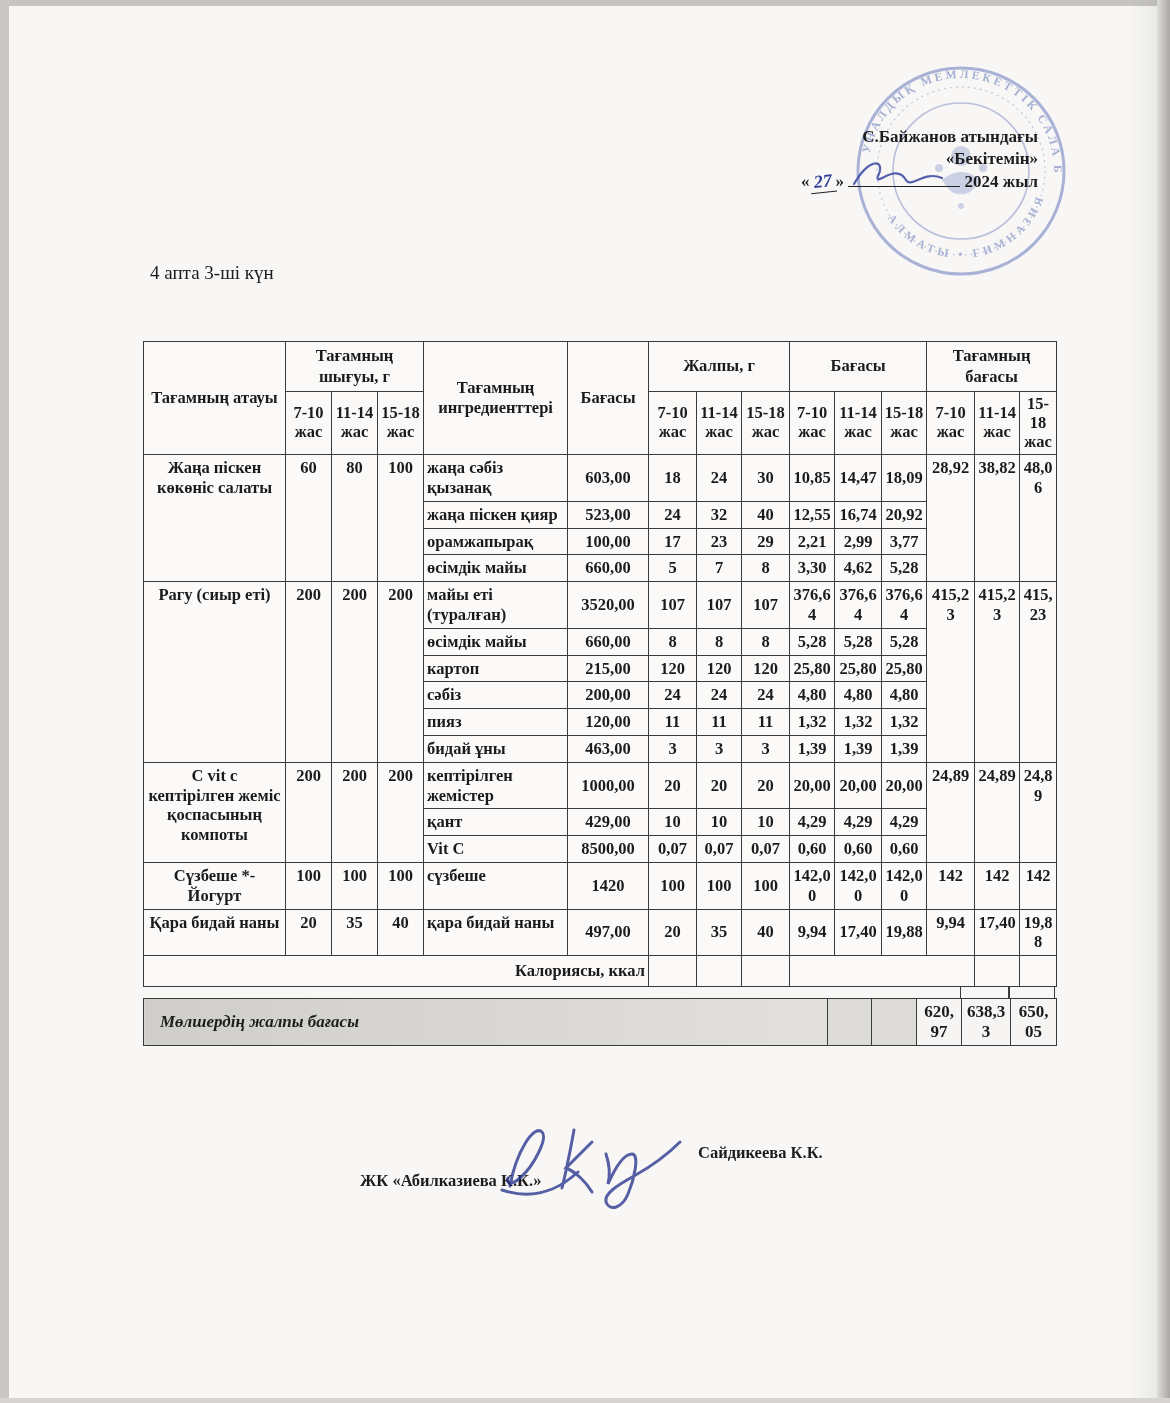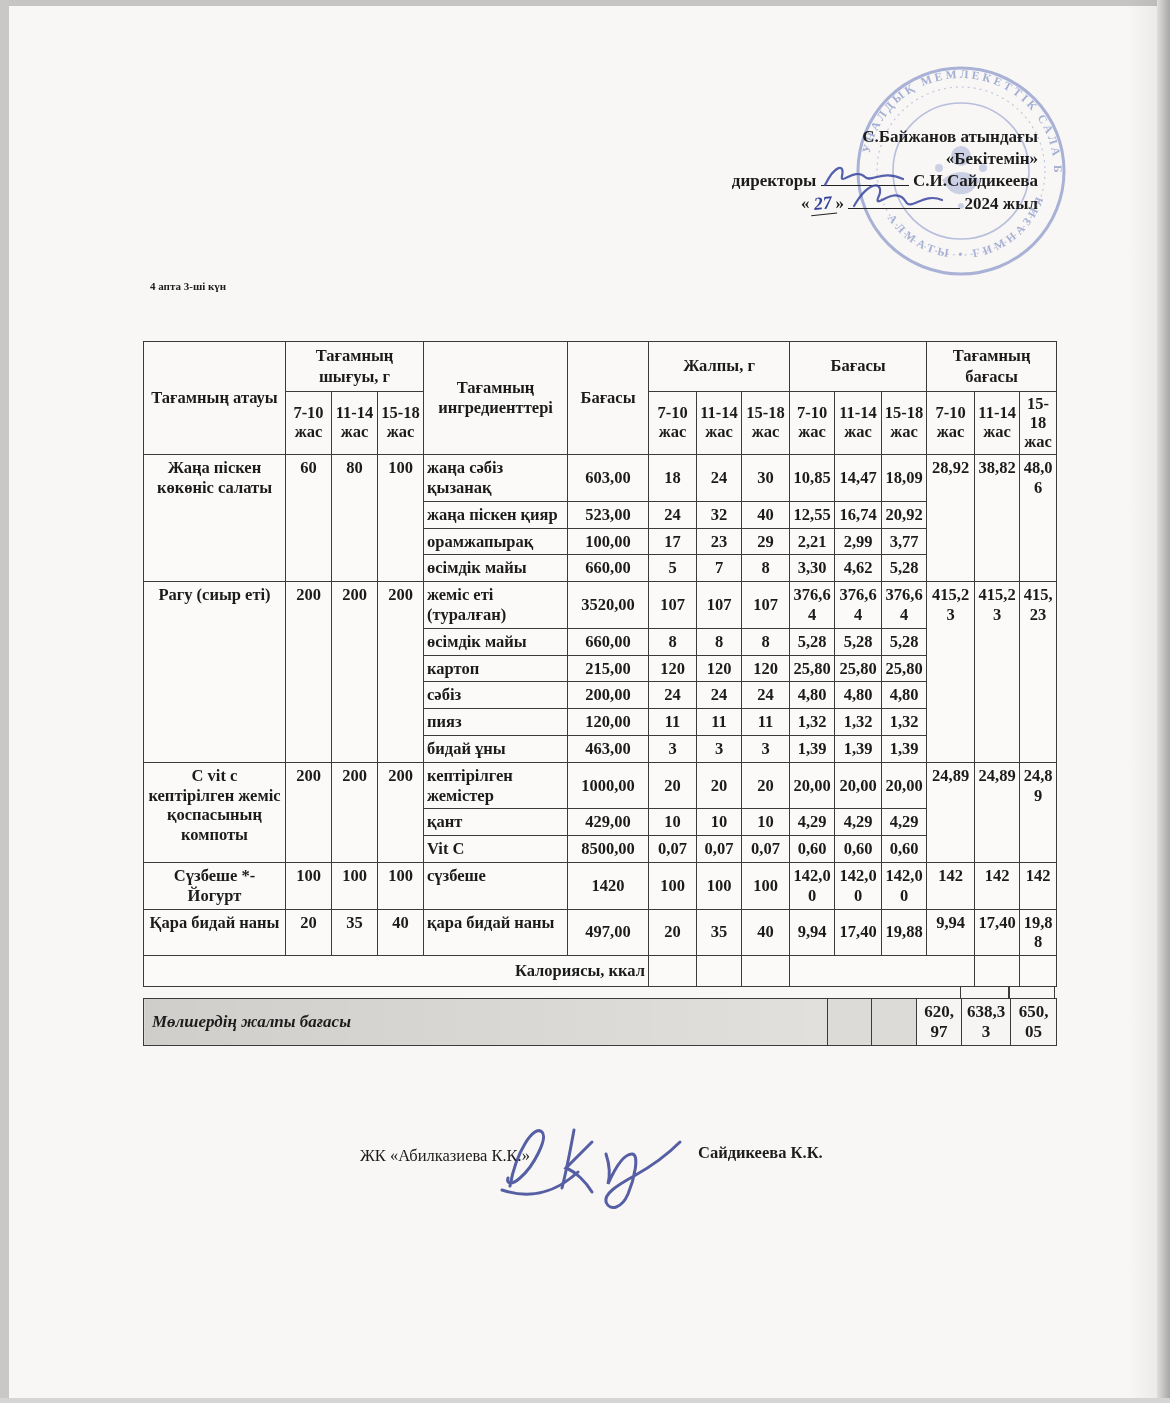--- a/index.html
+++ b/index.html
@@ -23,21 +23,21 @@
   }
   .approval .ln{display:block;}
   .uline{display:inline-block;border-bottom:1.6px solid #222;vertical-align:baseline;position:relative;height:14px;}
   .uline svg{position:absolute;left:0;bottom:-6px;}
   .hand{color:#35429b;font-style:italic;font-size:18px;}
   .hand-day{display:inline-block;border-bottom:1.6px solid #222;padding:0 4px;transform:rotate(-6deg);}
 
   
   .stamp{position:absolute;left:850px;top:60px;width:222px;height:222px;opacity:0.75;pointer-events:none;}
 
-  .page-title{position:absolute;left:150px;top:280px;font-weight:bold;font-size:11px;}
+  .page-title{position:absolute;left:150px;top:262px;font-weight:normal;font-size:19px;}
 
   
   .table-wrap{position:absolute;left:143px;top:341px;width:913px;}
   table.menu{border-collapse:collapse;table-layout:fixed;width:913px;}
   .menu th,.menu td{border:1.5px solid #3b3b3b;font-weight:bold;color:#1b1b1b;overflow:hidden;}
   .menu th{font-size:16.5px;padding:4px 1px;text-align:center;vertical-align:middle;line-height:1.25;background:#faf9f7;}
   .menu thead .age{height:58px;padding:2px 1px;line-height:1.15;}
   .menu td{font-size:16.5px;padding:3px 3px;line-height:1.2;background:#fbfaf8;}
   .dish-name{ text-align:center;vertical-align:top;padding-left:5px;}
   .ing{text-align:left;vertical-align:top;padding-left:5px;}
@@ -46,28 +46,28 @@
   .wrapnum{word-break:break-all;}
   .cal-label{text-align:right;padding-left:5px;height:24px;font-size:17px;}
 
   .gap-strip{height:11px;position:relative;}
   .gap-box{position:absolute;top:0;height:11px;border-left:1.5px solid #3b3b3b;border-right:1.5px solid #3b3b3b;}
   .gap-a{left:817px;width:47px;}
   .gap-b{left:866px;width:44px;}
 
   table.summary{border-collapse:collapse;table-layout:fixed;width:913px;}
   .summary td{border:1.5px solid #3b3b3b;font-weight:bold;font-size:17px;height:42px;}
-  .sum-label{font-style:italic;text-align:left;padding-left:8px;background:linear-gradient(90deg,#cfcecb,#e2e0dd);}
+  .sum-label{font-style:italic;text-align:left;padding-left:16px;background:linear-gradient(90deg,#cfcecb,#e2e0dd);}
   .sum-label.r2{background:linear-gradient(90deg,#c7c6c3,#dbd9d6);}
   .sum-empty{background:#dcdbd8;}
   .sum-empty.r2{background:#d3d2cf;}
   .sum-val{text-align:center;vertical-align:middle;word-break:break-all;background:#f6f5f3;padding:2px 4px;}
 
   
-  .footer-company{position:absolute;left:360px;top:1146px;font-weight:normal;font-size:16.5px;}
+  .footer-company{position:absolute;left:360px;top:1171px;font-weight:bold;font-size:16.5px;}
   .footer-signer{position:absolute;left:698px;top:1143px;font-weight:bold;font-size:16.5px;}
   .signature-svg{position:absolute;left:482px;top:1108px;}
 </style>
 </head>
 <body>
 
 <div class="edge-top"></div>
 <div class="edge-left"></div>
 <div class="shadow-right"></div>
 <div class="edge-right"></div>
@@ -94,29 +94,20 @@
     <path d="M 92,120 Q 111,104 130,120 Q 121,136 111,134 Q 101,136 92,120 Z"></path>
     <circle cx="89" cy="108" r="4"></circle>
       <circle cx="133" cy="108" r="4"></circle>
     <circle cx="111" cy="146" r="3"></circle>
   </g>
 </svg>
 
 <div class="approval">
   <span class="ln">С.Байжанов атындағы</span>
   <span class="ln">«Бекітемін»</span>
-  <span class="ln">
-    <span>директоры</span>
-    <span class="uline" style="width:88px;">
-      <svg width="86" height="30" viewBox="0 0 86 30">
-        <path d="M4,24 C14,4 24,2 21,15 C19,25 34,6 44,16 C50,22 62,8 82,18" fill="none" stroke="#3a47a0" stroke-width="2.2" stroke-linecap="round" opacity="0.85"></path>
-      </svg>
-    </span>
-    <span>С.И.Сайдикеева</span>
-  </span>
   <span class="ln">
     «<span class="hand hand-day">27</span>»
     <span class="uline" style="width:112px;">
       <svg width="100" height="34" viewBox="0 0 100 34">
         <path d="M6,26 C22,-2 38,2 30,18 C26,30 48,4 58,22 C63,31 76,12 94,20" fill="none" stroke="#3a47a0" stroke-width="2.2" stroke-linecap="round" opacity="0.85"></path>
       </svg>
     </span>
     <span>2024 жыл</span>
   </span>
 </div>
@@ -213,21 +204,21 @@
           <td class="num wrapnum">8</td>
           <td class="num wrapnum">3,30</td>
           <td class="num wrapnum">4,62</td>
           <td class="num wrapnum">5,28</td>
         </tr>
         <tr>
           <td class="dish-name" rowspan="6">Рагу (сиыр еті)</td>
           <td class="num top" rowspan="6">200</td>
           <td class="num top" rowspan="6">200</td>
           <td class="num top" rowspan="6">200</td>
-          <td class="ing">жеміс еті (туралған)</td>
+          <td class="ing">майы еті (туралған)</td>
           <td class="num">3520,00</td>
           <td class="num wrapnum">107</td>
           <td class="num wrapnum">107</td>
           <td class="num wrapnum">107</td>
           <td class="num wrapnum">376,64</td>
           <td class="num wrapnum">376,64</td>
           <td class="num wrapnum">376,64</td>
           <td class="num wrapnum top" rowspan="6">415,23</td>
           <td class="num wrapnum top" rowspan="6">415,23</td>
           <td class="num wrapnum top" rowspan="6">415,23</td>

